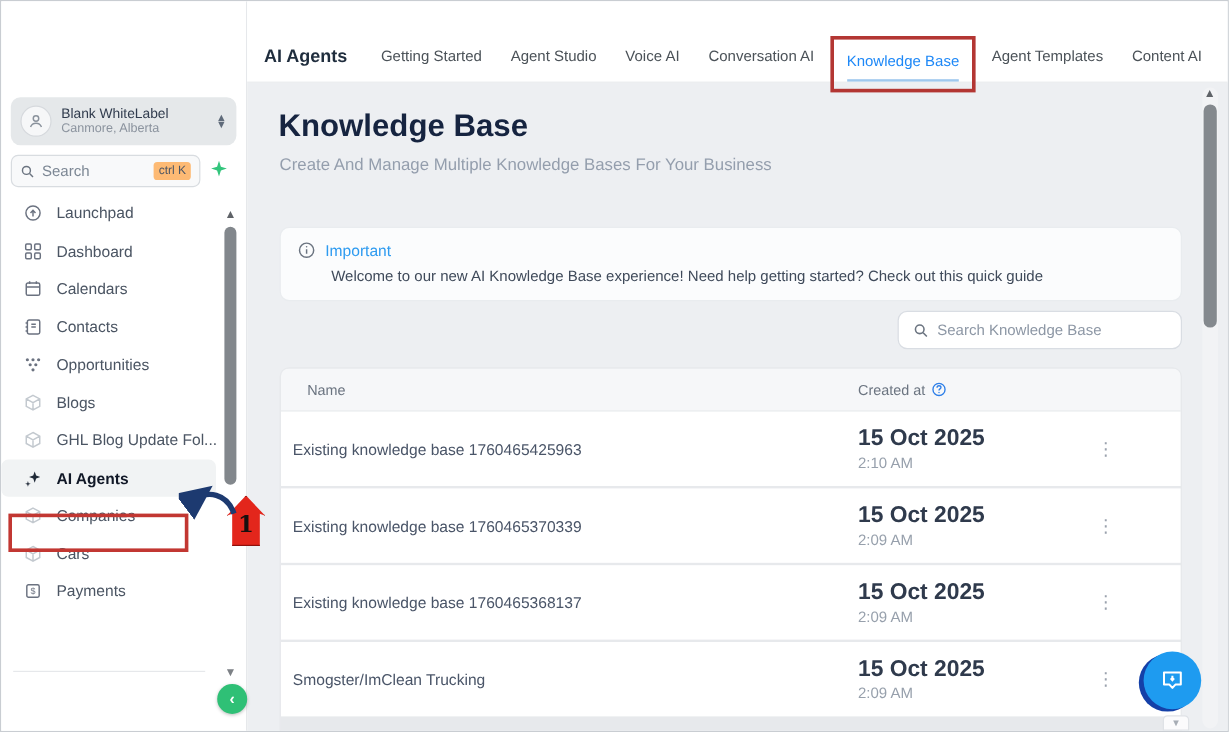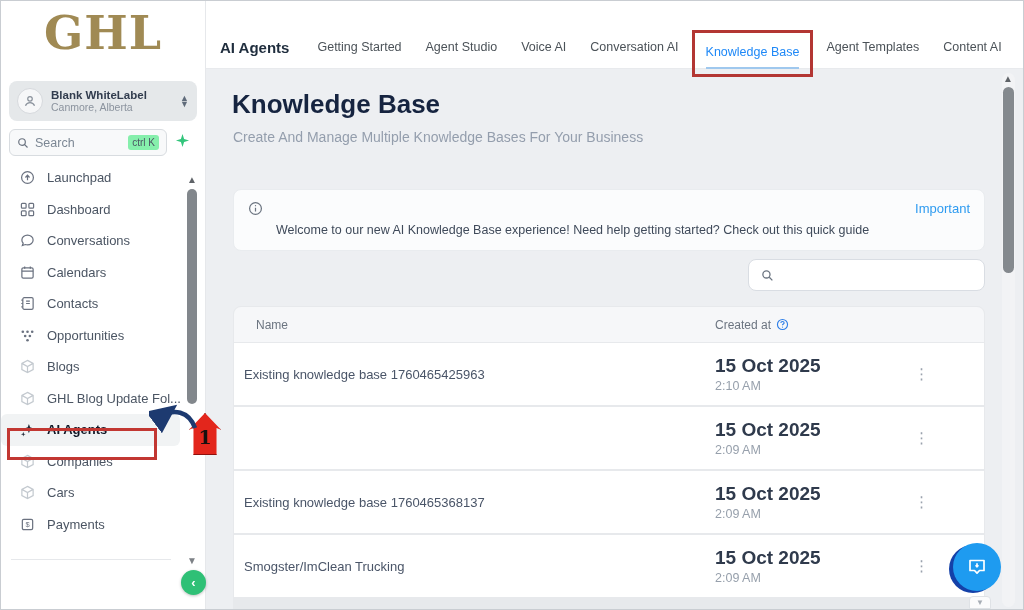--- a/index.html
+++ b/index.html
@@ -26,36 +26,36 @@
     position:absolute; left:8px; top:80px; width:188px; height:40px;
     background:#e5e8ea; border-radius:8px; display:flex; align-items:center;
     padding:0 8px; cursor:pointer;
   }
   .account-avatar {
     width:26px; height:26px; border-radius:50%; background:#f6f7f8;
     border:1px solid #d6d9dd; display:flex; align-items:center; justify-content:center;
     flex-shrink:0;
   }
   .account-texts { flex:1; margin-left:8px; overflow:hidden; }
-  .account-name { font-size:11.5px; font-weight:bold; color:#313c4e; white-space:nowrap; }
+  .account-name { font-size:11.5px; font-weight:normal; color:#313c4e; white-space:nowrap; }
   .account-loc { font-size:10.5px; color:#8b939e; white-space:nowrap; }
   .account-chevrons { color:#5f6b7a; display:flex; flex-direction:column; line-height:6px; font-size:9px; }
   .searchbar {
     position:absolute; left:8px; top:128px; width:158px; height:27px;
     background:#f8f9fa; border:1px solid #d8dce0; border-radius:6px;
     display:flex; align-items:center; padding:0 7px;
   }
   .searchbar input {
     border:none; outline:none; background:transparent; flex:1; min-width:0;
     font-size:12.5px; color:#5a6472; margin-left:6px;
     font-family:"Liberation Sans", sans-serif;
   }
   .searchbar input::placeholder { color:#7c8794; }
   .kbd {
-    font-size:10px; color:#4b5563; background:#86efac; border-radius:3px;
+    font-size:10px; color:#4b5563; background:#fdba74; border-radius:3px;
     padding:2px 4px; white-space:nowrap;
   }
   .ai-spark-btn { position:absolute; left:174px; top:132px; cursor:pointer; }
   .nav { position:absolute; left:0; top:161px; width:185px; }
   .nav-item {
     height:31.5px; display:flex; align-items:center; padding-left:18px;
     font-size:13px; color:#4b5563; cursor:pointer; white-space:nowrap;
   }
   .nav-item .nicon { width:17px; display:flex; justify-content:center; margin-right:11px; color:#6b7280; }
   .nav-item.faded .nicon { color:#c3c9cf; }
@@ -129,21 +129,21 @@
   .main {
     position:absolute; left:205px; top:68px; width:819px; height:542px;
     background:#edeff2;
   }
   .page-title { position:absolute; left:26px; top:20px; font-size:26px; font-weight:bold; color:#162440; }
   .page-subtitle { position:absolute; left:27px; top:60px; font-size:14px; color:#949ead; }
   .banner {
     position:absolute; left:27px; top:120px; width:752px; height:62px;
     background:#fbfcfd; border:1px solid #e9ecef; border-radius:8px; padding:11px 14px;
   }
-  .banner-head { display:flex; align-items:center; gap:8px;justify-content:space-between; }
+  .banner-head { display:flex; align-items:center; gap:8px; }
   .banner-title { font-size:13px; color:#2e9bf0; font-weight:500; }
   .banner-msg { font-size:12.5px; color:#3f4a5a; margin:7px 0 0 28px; }
   .kb-search {
     position:absolute; left:542px; top:190px; width:237px; height:32px;
     background:#ffffff; border:1px solid #d9dde3; border-radius:8px;
     display:flex; align-items:center; padding:0 12px;
   }
   .kb-search input {
     border:none; outline:none; background:transparent; flex:1; min-width:0;
     font-size:12.5px; color:#5a6472; margin-left:7px;
@@ -190,21 +190,20 @@
     position:absolute; right:32px; bottom:0px; width:22px; height:13px; z-index:3;
     background:#fbfbfc; border:1px solid #dfe2e6; border-radius:4px 4px 0 0;
     display:flex; align-items:center; justify-content:center; color:#a7adb5; font-size:8px;
   }
   svg { display:block; }
 </style>
 </head>
 <body>
 
 <div class="sidebar">
-  <div class="logo">GHL</div>
 
   <div class="account">
     <span class="account-avatar">
       <svg width="14" height="14" viewBox="0 0 16 16" fill="none" stroke="#8a929c" stroke-width="1.4">
         <circle cx="8" cy="5.5" r="2.6"></circle>
           <path d="M2.8 13.5c1-2.6 3.1-3.6 5.2-3.6s4.2 1 5.2 3.6"></path>
       </svg>
     </span>
     <span class="account-texts">
       <span class="account-name" style="display:block">Blank WhiteLabel</span>
@@ -245,28 +244,20 @@
     <div class="nav-item">
       <span class="nicon">
         <svg width="15" height="15" viewBox="0 0 16 16" fill="none" stroke="currentColor" stroke-width="1.3">
           <rect x="1.5" y="1.5" width="5" height="5" rx="1"></rect>
             <rect x="9.5" y="1.5" width="5" height="5" rx="1"></rect>
           <rect x="1.5" y="9.5" width="5" height="5" rx="1"></rect>
             <rect x="9.5" y="9.5" width="5" height="5" rx="1"></rect>
         </svg>
       </span>
       <span>Dashboard</span>
-    </div>
-    <div class="nav-item">
-      <span class="nicon">
-        <svg width="15" height="15" viewBox="0 0 16 16" fill="none" stroke="currentColor" stroke-width="1.3">
-          <path d="M14 7.5c0 3-2.7 5.2-6 5.2-.8 0-1.6-.1-2.3-.4L2.5 13.4l.9-2.6C2.5 9.9 2 8.8 2 7.5 2 4.6 4.7 2.3 8 2.3s6 2.3 6 5.2z"></path>
-        </svg>
-      </span>
-      <span>Conversations</span>
     </div>
     <div class="nav-item">
       <span class="nicon">
         <svg width="15" height="15" viewBox="0 0 16 16" fill="none" stroke="currentColor" stroke-width="1.3">
           <rect x="2" y="3" width="12" height="11" rx="1.5"></rect>
             <path d="M2 6.5 H14 M5 1.5 V4 M11 1.5 V4"></path>
         </svg>
       </span>
       <span>Calendars</span>
     </div>
@@ -432,20 +423,21 @@
     <div class="banner-msg">Welcome to our new AI Knowledge Base experience! Need help getting started? Check out this quick guide</div>
   </div>
 
   <div class="kb-search">
     <span>
       <svg width="13" height="13" viewBox="0 0 16 16" fill="none" stroke="#6b7480" stroke-width="1.6">
         <circle cx="6.7" cy="6.7" r="4.4"></circle>
           <path d="M10.2 10.2 L14 14"></path>
       </svg>
     </span>
+    <input type="text" placeholder="Search Knowledge Base" style="">
   </div>
 
   <div class="table-card">
     <div class="table-head">
       <span class="th-name">Name</span>
       <span class="th-created">
         <span>Created at</span>
         <svg width="13" height="13" viewBox="0 0 16 16" fill="none" stroke="#2e7fe8" stroke-width="1.4">
           <circle cx="8" cy="8" r="6.2"></circle>
           <path d="M6 6.2 C6 4.9 7 4.3 8 4.3 C9 4.3 10 4.9 10 6 C10 7.5 8 7.4 8 9"></path>
@@ -456,20 +448,21 @@
 
     <div class="trow">
       <span class="td-name">Existing knowledge base 1760465425963</span>
       <span class="td-created">
         <div class="td-date">15 Oct 2025</div>
         <div class="td-time">2:10 AM</div>
       </span>
       <span class="td-kebab">⋮</span>
     </div>
     <div class="trow">
+      <span class="td-name">Existing knowledge base 1760465370339</span>
       <span class="td-created">
         <div class="td-date">15 Oct 2025</div>
         <div class="td-time">2:09 AM</div>
       </span>
       <span class="td-kebab">⋮</span>
     </div>
     <div class="trow">
       <span class="td-name">Existing knowledge base 1760465368137</span>
       <span class="td-created">
         <div class="td-date">15 Oct 2025</div>

